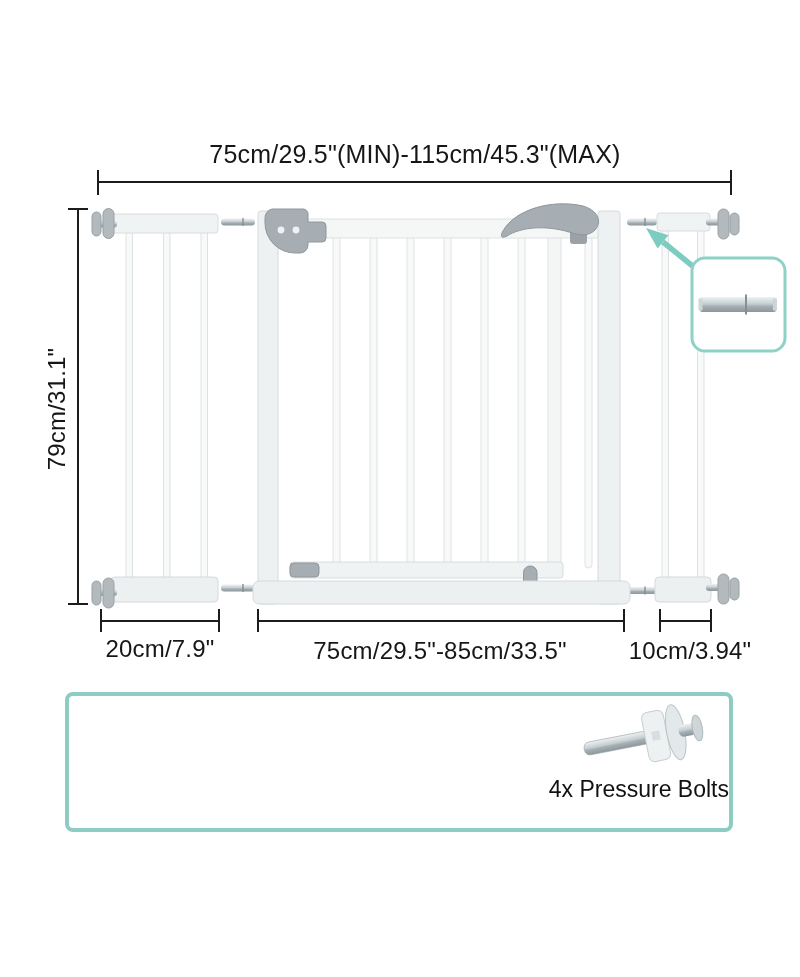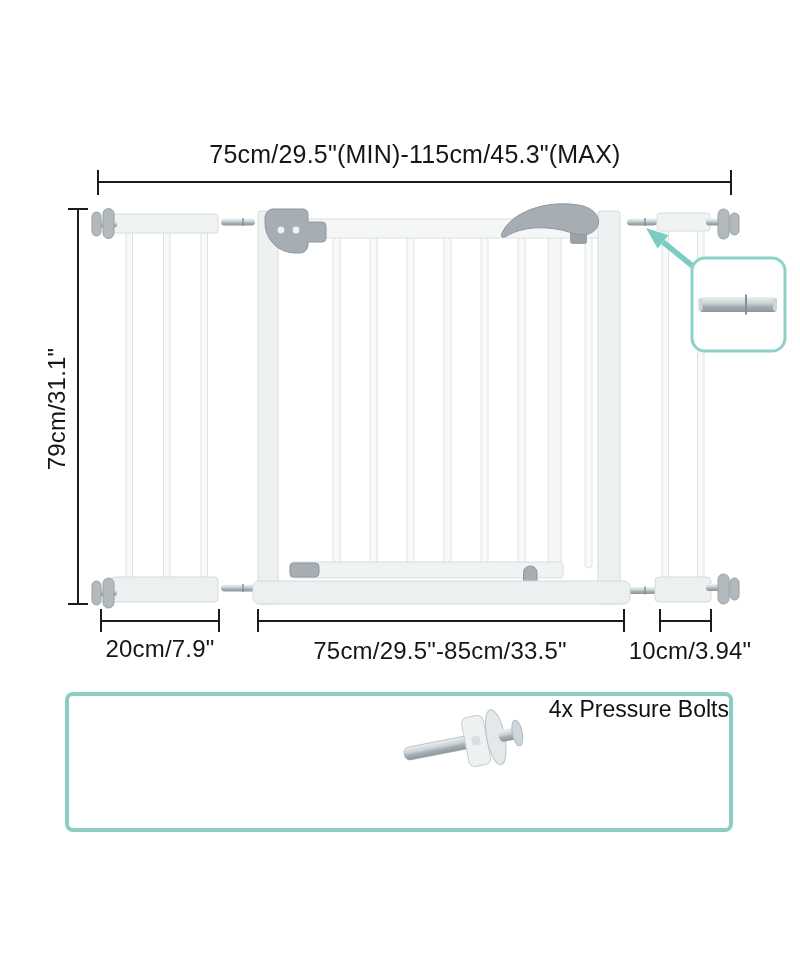--- a/index.html
+++ b/index.html
@@ -17,22 +17,22 @@
     position:absolute;left:-72px;top:394px;width:258px;height:30px;
     text-align:center;transform:rotate(-90deg);transform-origin:center;
   }
   #gate-svg{position:absolute;left:0;top:0;}
   .acc-box{
     position:absolute;left:65px;top:692px;width:668px;height:140px;
     box-sizing:border-box;border:4px solid #8cccc2;border-radius:8px;
     background:#ffffff;display:flex;align-items:stretch;
   }
   .acc-item{
-    flex:1 1 0;display:flex;align-items:flex-start;
-    justify-content:flex-end;padding-bottom:10px;
+    flex:1 1 0;display:flex;flex-direction:column;align-items:flex-end;
+    justify-content:flex-end;padding-bottom:26px;
   }
   .acc-icon{height:86px;display:flex;align-items:center;justify-content:center;}
   .acc-label{font-size:23px;line-height:26px;color:#111;white-space:nowrap;}
 </style>
 </head>
 <body>
 
 <svg id="gate-svg" width="800" height="680" viewBox="0 0 800 680" xmlns="http://www.w3.org/2000/svg">
   <defs>
     <linearGradient id="silver" x1="0" y1="0" x2="0" y2="1">

